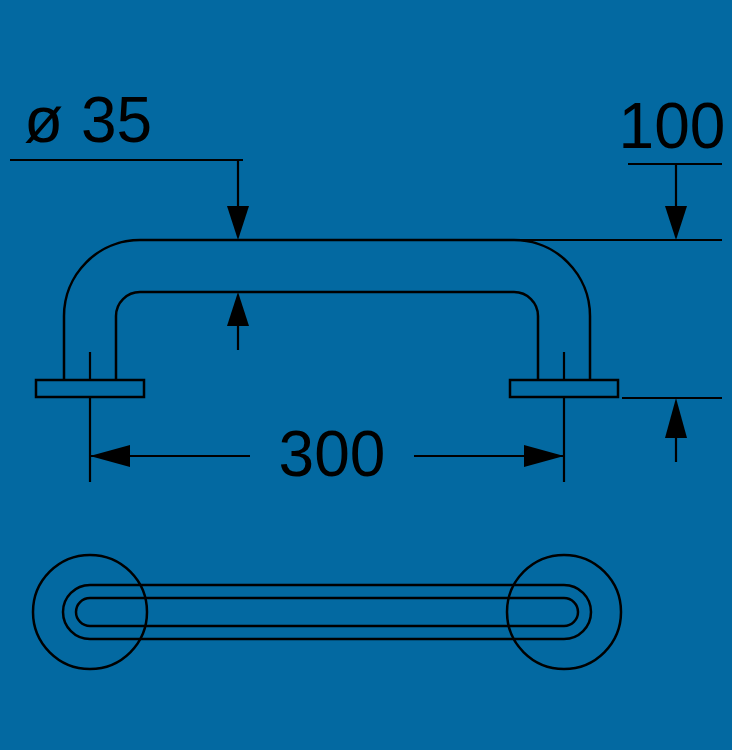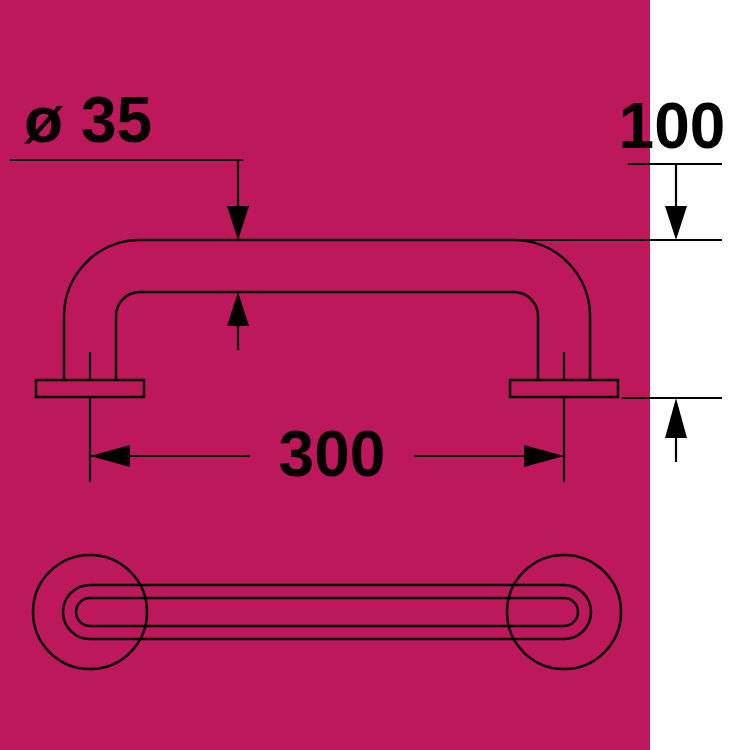--- a/index.html
+++ b/index.html
@@ -4,25 +4,24 @@
 <style>
   html, body {
     margin: 0;
     padding: 0;
     background: #ffffff;
     width: 750px;
     height: 750px;
     overflow: hidden;
   }
   .stage {
-    width: 650px;
+    width: 732px;
     height: 750px;
     position: relative;
-    background: #be185d;
-    font-weight: bold;
+    background: #0369a1;
   }
   svg { display: block; }
   .ln {
     stroke: #000000;
     stroke-width: 2.5;
     fill: none;
   }
   .thin {
     stroke: #000000;
     stroke-width: 2.2;

